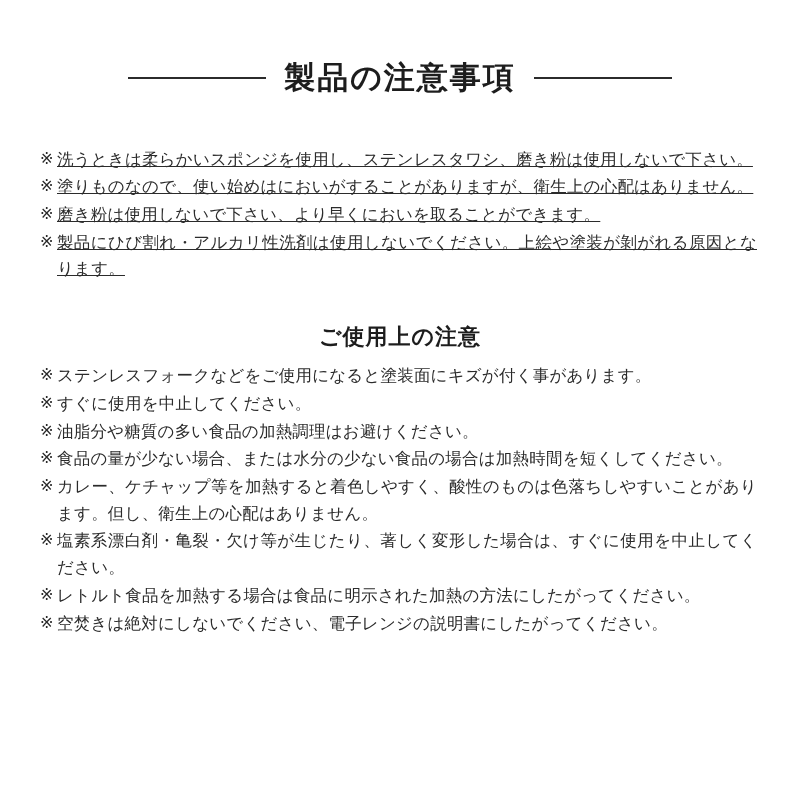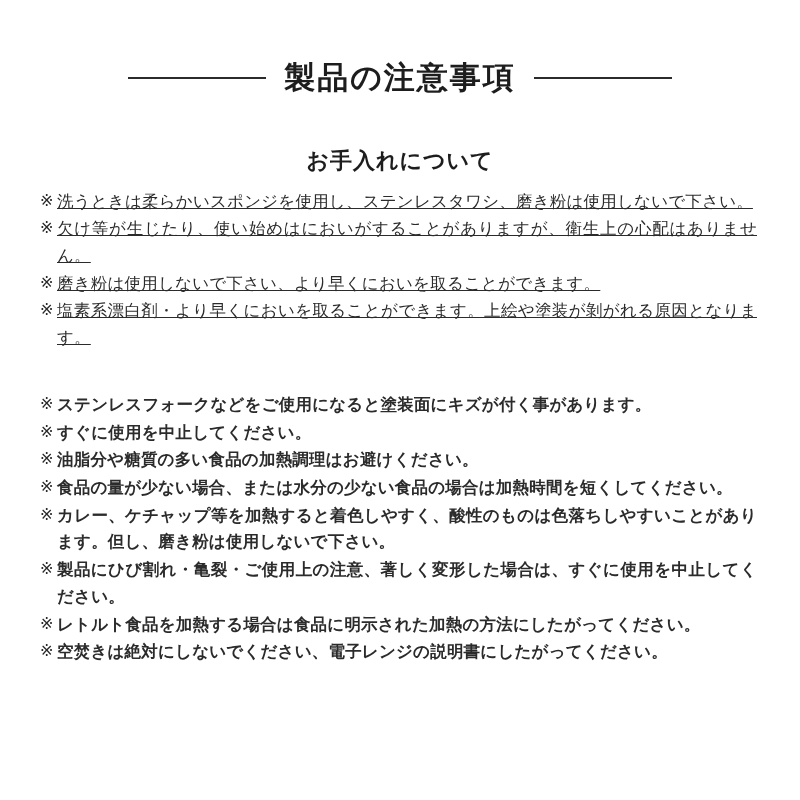--- a/index.html
+++ b/index.html
@@ -84,80 +84,80 @@
     width: 17px;
     font-size: 16px;
     line-height: 1.62;
   }
   .note-text {
     flex: 1 1 auto;
     text-align: justify;
     text-justify: inter-character;
   }
   .s1 .note-text { max-width: 700px; text-decoration: underline; }
-  .s2 .note-text { max-width: 700px; font-weight: bold; }
+  .s2 .note-text { max-width: 700px; }
 </style>
 </head>
 <body>
 
 <div class="page">
 
   <div class="title-row">
     <span class="title-rule"></span>
     <h1 class="doc-title">製品の注意事項</h1>
     <span class="title-rule"></span>
   </div>
 
   <div class="section s1">
-    <h2 class="section-heading">お手入れについて</h2>
     <ul class="note-list">
       <li class="note-item">
         <span class="note-mark">※</span>
         <span class="note-text">洗うときは柔らかいスポンジを使用し、ステンレスタワシ、磨き粉は使用しないで下さい。</span>
       </li>
       <li class="note-item">
         <span class="note-mark">※</span>
-        <span class="note-text">欠け等が生じたり、使い始めはにおいがすることがありますが、衛生上の心配はありません。</span>
+        <span class="note-text">塗りものなので、使い始めはにおいがすることがありますが、衛生上の心配はありません。</span>
       </li>
       <li class="note-item">
         <span class="note-mark">※</span>
         <span class="note-text">磨き粉は使用しないで下さい、より早くにおいを取ることができます。</span>
       </li>
       <li class="note-item">
         <span class="note-mark">※</span>
-        <span class="note-text">塩素系漂白剤・より早くにおいを取ることができます。上絵や塗装が剝がれる原因となります。</span>
+        <span class="note-text">製品にひび割れ・アルカリ性洗剤は使用しないでください。上絵や塗装が剝がれる原因となります。</span>
       </li>
     </ul>
   </div>
 
   <div class="section second s2">
+    <h2 class="section-heading">ご使用上の注意</h2>
     <ul class="note-list">
       <li class="note-item">
         <span class="note-mark">※</span>
         <span class="note-text">ステンレスフォークなどをご使用になると塗装面にキズが付く事があります。</span>
       </li>
       <li class="note-item">
         <span class="note-mark">※</span>
         <span class="note-text">すぐに使用を中止してください。</span>
       </li>
       <li class="note-item">
         <span class="note-mark">※</span>
         <span class="note-text">油脂分や糖質の多い食品の加熱調理はお避けください。</span>
       </li>
       <li class="note-item">
         <span class="note-mark">※</span>
         <span class="note-text">食品の量が少ない場合、または水分の少ない食品の場合は加熱時間を短くしてください。</span>
       </li>
       <li class="note-item">
         <span class="note-mark">※</span>
-        <span class="note-text">カレー、ケチャップ等を加熱すると着色しやすく、酸性のものは色落ちしやすいことがあります。但し、磨き粉は使用しないで下さい。</span>
+        <span class="note-text">カレー、ケチャップ等を加熱すると着色しやすく、酸性のものは色落ちしやすいことがあります。但し、衛生上の心配はありません。</span>
       </li>
       <li class="note-item">
         <span class="note-mark">※</span>
-        <span class="note-text">製品にひび割れ・亀裂・ご使用上の注意、著しく変形した場合は、すぐに使用を中止してください。</span>
+        <span class="note-text">塩素系漂白剤・亀裂・欠け等が生じたり、著しく変形した場合は、すぐに使用を中止してください。</span>
       </li>
       <li class="note-item">
         <span class="note-mark">※</span>
         <span class="note-text">レトルト食品を加熱する場合は食品に明示された加熱の方法にしたがってください。</span>
       </li>
       <li class="note-item">
         <span class="note-mark">※</span>
         <span class="note-text">空焚きは絶対にしないでください、電子レンジの説明書にしたがってください。</span>
       </li>
     </ul>

